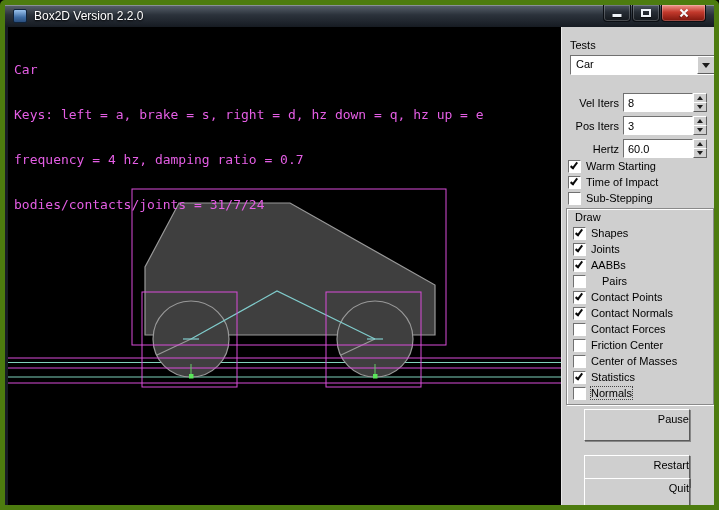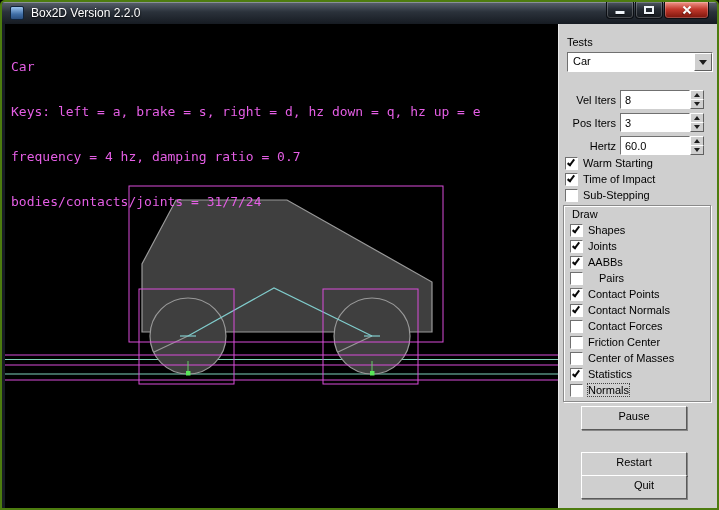--- a/index.html
+++ b/index.html
@@ -1,21 +1,21 @@
 <!DOCTYPE html>
 <html style="--hud_text: #e55ee5; --aabb: #d94dd9; --joint: #80cccc; --ground: #7fd2bb; --body_fill: #3f3f3f; --body_stroke: #999999; --contact_point: #59e659; --contact_normal: #66cc66;"><head>
 <meta charset="utf-8">
 <style>
   *{margin:0;padding:0;box-sizing:border-box;}
   html,body{width:719px;height:510px;}
   body{font-family:"Liberation Sans",sans-serif;background:#000;}
 
   
   .window{position:relative;width:719px;height:510px;background:#171c23;
-          border:2px solid #4d7c0f;border-radius:5px 5px 0 0;overflow:hidden;}
+          border:5px solid #4d7c0f;border-radius:5px 5px 0 0;overflow:hidden;}
   .titlebar{position:absolute;top:0;left:0;right:0;height:22px;
             background:linear-gradient(#5a636d,#2b323b 45%,#161b22 100%);
             box-shadow:inset 0 1px 0 rgba(255,255,255,.30);}
   .app-icon{position:absolute;left:8px;top:4px;width:14px;height:14px;border-radius:2px;
             background:linear-gradient(#9cc4ef,#3f6ea6 60%,#2a4e7d);border:1px solid #10233a;}
   .title-text{position:absolute;left:29px;top:4px;font-size:12px;color:#fff;
               text-shadow:0 1px 2px #000;white-space:nowrap;}
   .win-controls{position:absolute;top:0;right:8px;display:flex;}
   .win-btn{position:relative;width:28px;height:17px;margin-left:1px;
            border:1px solid #0b0e13;border-top:none;border-radius:0 0 4px 4px;
@@ -81,21 +81,21 @@
   .cb-box .tick{display:none;position:absolute;left:3px;top:0px;width:4px;height:8px;
           border-right:2px solid #0a0a0a;border-bottom:2px solid #0a0a0a;transform:rotate(38deg);}
   .cb-box.checked .tick{display:block;}
   .cb-label{white-space:nowrap;}
   .cb-label.focus{outline:1px dotted #444;}
 
   .group{position:absolute;left:4px;top:181px;width:148px;height:197px;
          border:1px solid #8a8a8a;box-shadow:inset 1px 1px 0 #fff,1px 1px 0 #fff;}
   .group-title{position:absolute;left:8px;top:2px;}
 
-  .btn{position:absolute;left:22px;width:106px;height:24px;background:#cfcfcf;text-align:center;
+  .btn{position:absolute;left:22px;width:106px;height:32px;background:#cfcfcf;text-align:right;
        line-height:18px;border:1px solid;border-color:#fff #5a5a5a #5a5a5a #fff;
        box-shadow:1px 1px 0 rgba(0,0,0,.35);cursor:pointer;}
 </style>
 </head>
 <body>
 
 <div class="window">
 
   <div class="titlebar">
     <span class="app-icon"></span>

